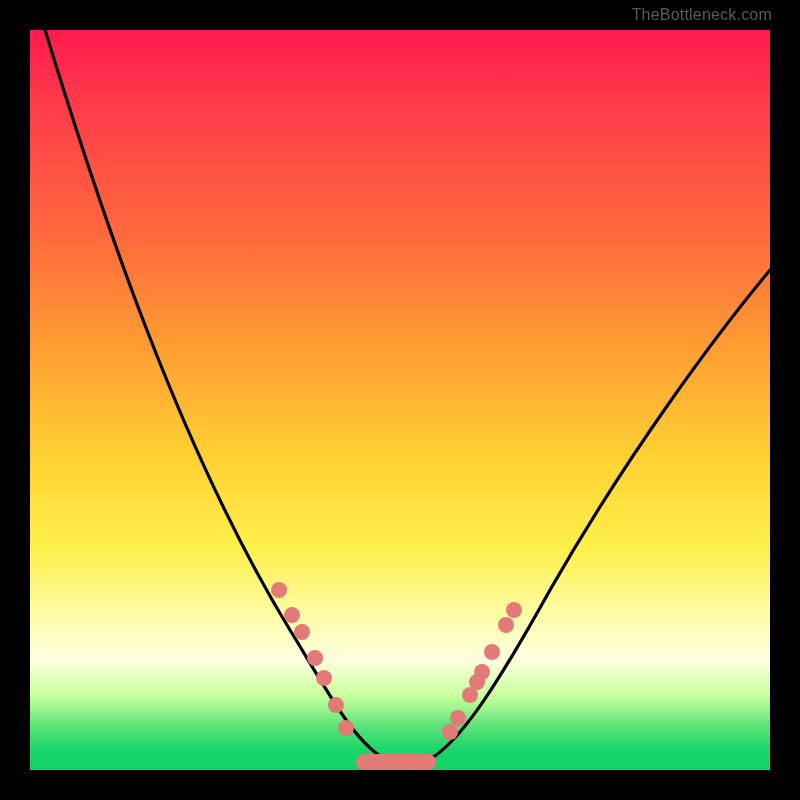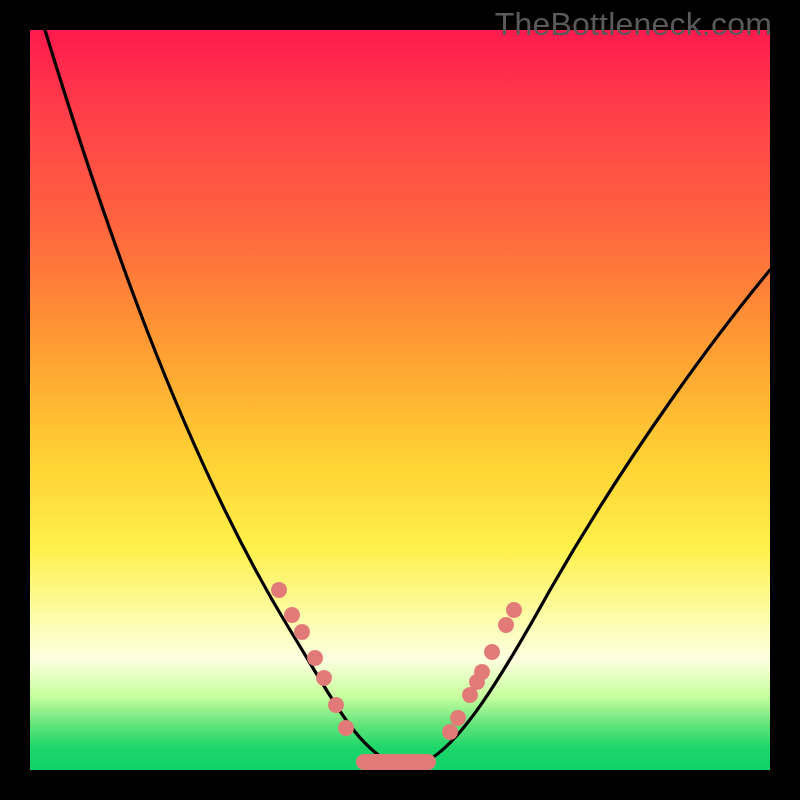--- a/index.html
+++ b/index.html
@@ -39,21 +39,21 @@
       #5fe37a 94%,
       #1ed66a 97%,
       #0fd268 100%
     );
   }
   .watermark {
     position: absolute;
     top: 6px;
     right: 28px;
     font-family: Arial, sans-serif;
-    font-size: 32px;
+    font-size: 16px;
     color: #5a5a5a;
     letter-spacing: 0.2px;
     user-select: none;
   }
   svg.curve {
     position: absolute;
     left: 0;
     top: 0;
     width: 740px;
     height: 740px;

